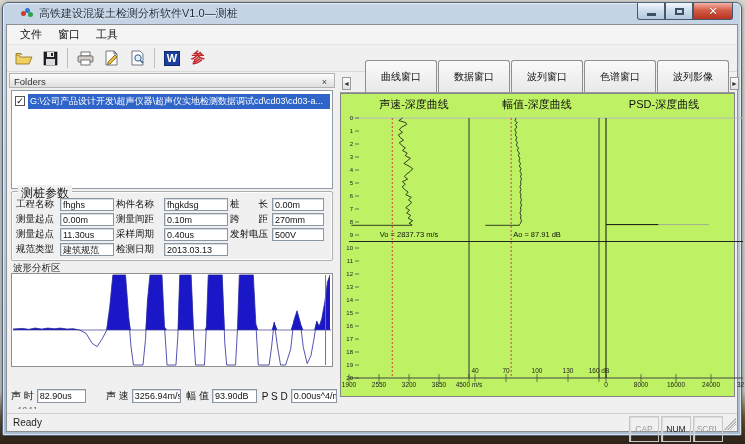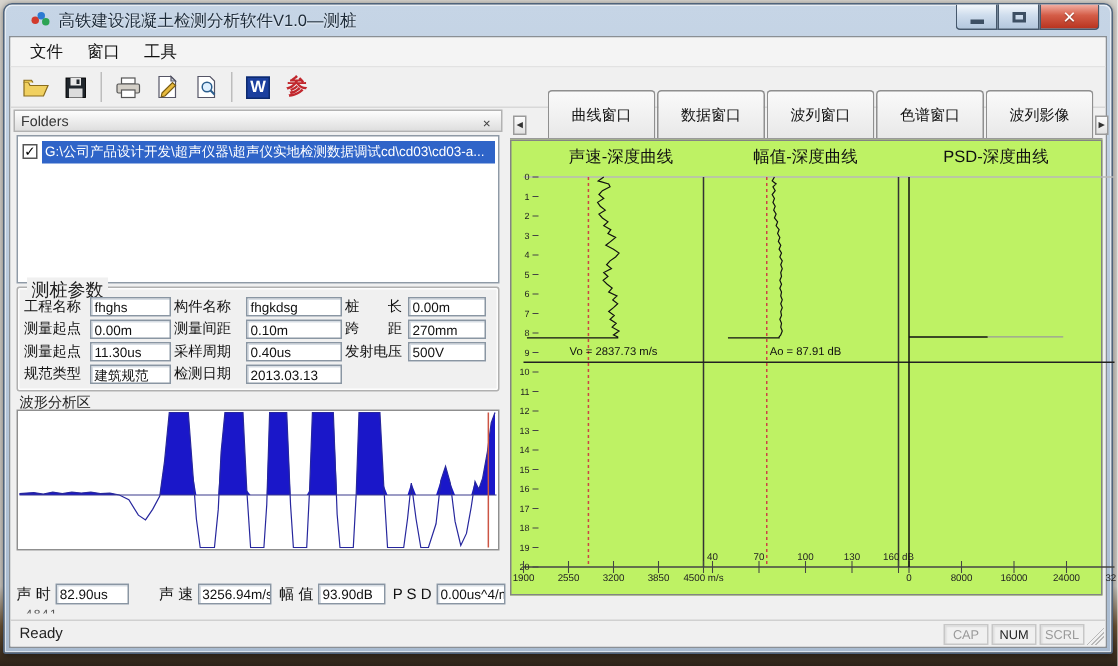--- a/index.html
+++ b/index.html
@@ -96,21 +96,21 @@
     display:flex; align-items:center; justify-content:center; padding:0 8px; }
   .tab.first { margin-left:12px; }
   .chart-box { position:absolute; left:0; right:0; top:20px; bottom:15px; background:#bef264; border:1px solid #848484; }
   .chart-title { position:absolute; top:3px; width:130px; text-align:center; font-size:11px; color:#111; }
   .chart-box svg { position:absolute; left:0; top:0; }
 
   
   .statusbar { height:18px; background:#f0f0f0; border-top:1px solid #d0d0d0; display:flex; align-items:center;
     font-size:10px; color:#222; padding-left:6px; position:relative; }
   .sb-cells { position:absolute; right:14px; top:2px; display:flex; }
-  .sb-cell { width:30px; height:14px; border:1px solid #c7c7c7; box-shadow:inset 1px 1px 1px #dcdcdc;
+  .sb-cell { width:30px; height:26px; border:1px solid #c7c7c7; box-shadow:inset 1px 1px 1px #dcdcdc;
     margin-left:2px; display:flex; align-items:center; justify-content:center; font-size:8.5px; }
   .sb-cell.dim { color:#9a9a9a; }
   .grip { position:absolute; right:1px; bottom:1px; width:12px; height:12px;
     background:linear-gradient(135deg, transparent 50%, #b9b9b9 50%, #b9b9b9 55%, transparent 55%, transparent 62%, #b9b9b9 62%, #b9b9b9 67%, transparent 67%, transparent 74%, #b9b9b9 74%, #b9b9b9 79%, transparent 79%); }
 </style>
 </head>
 <body>
 
 <div class="window">
   <div class="titlebar">

